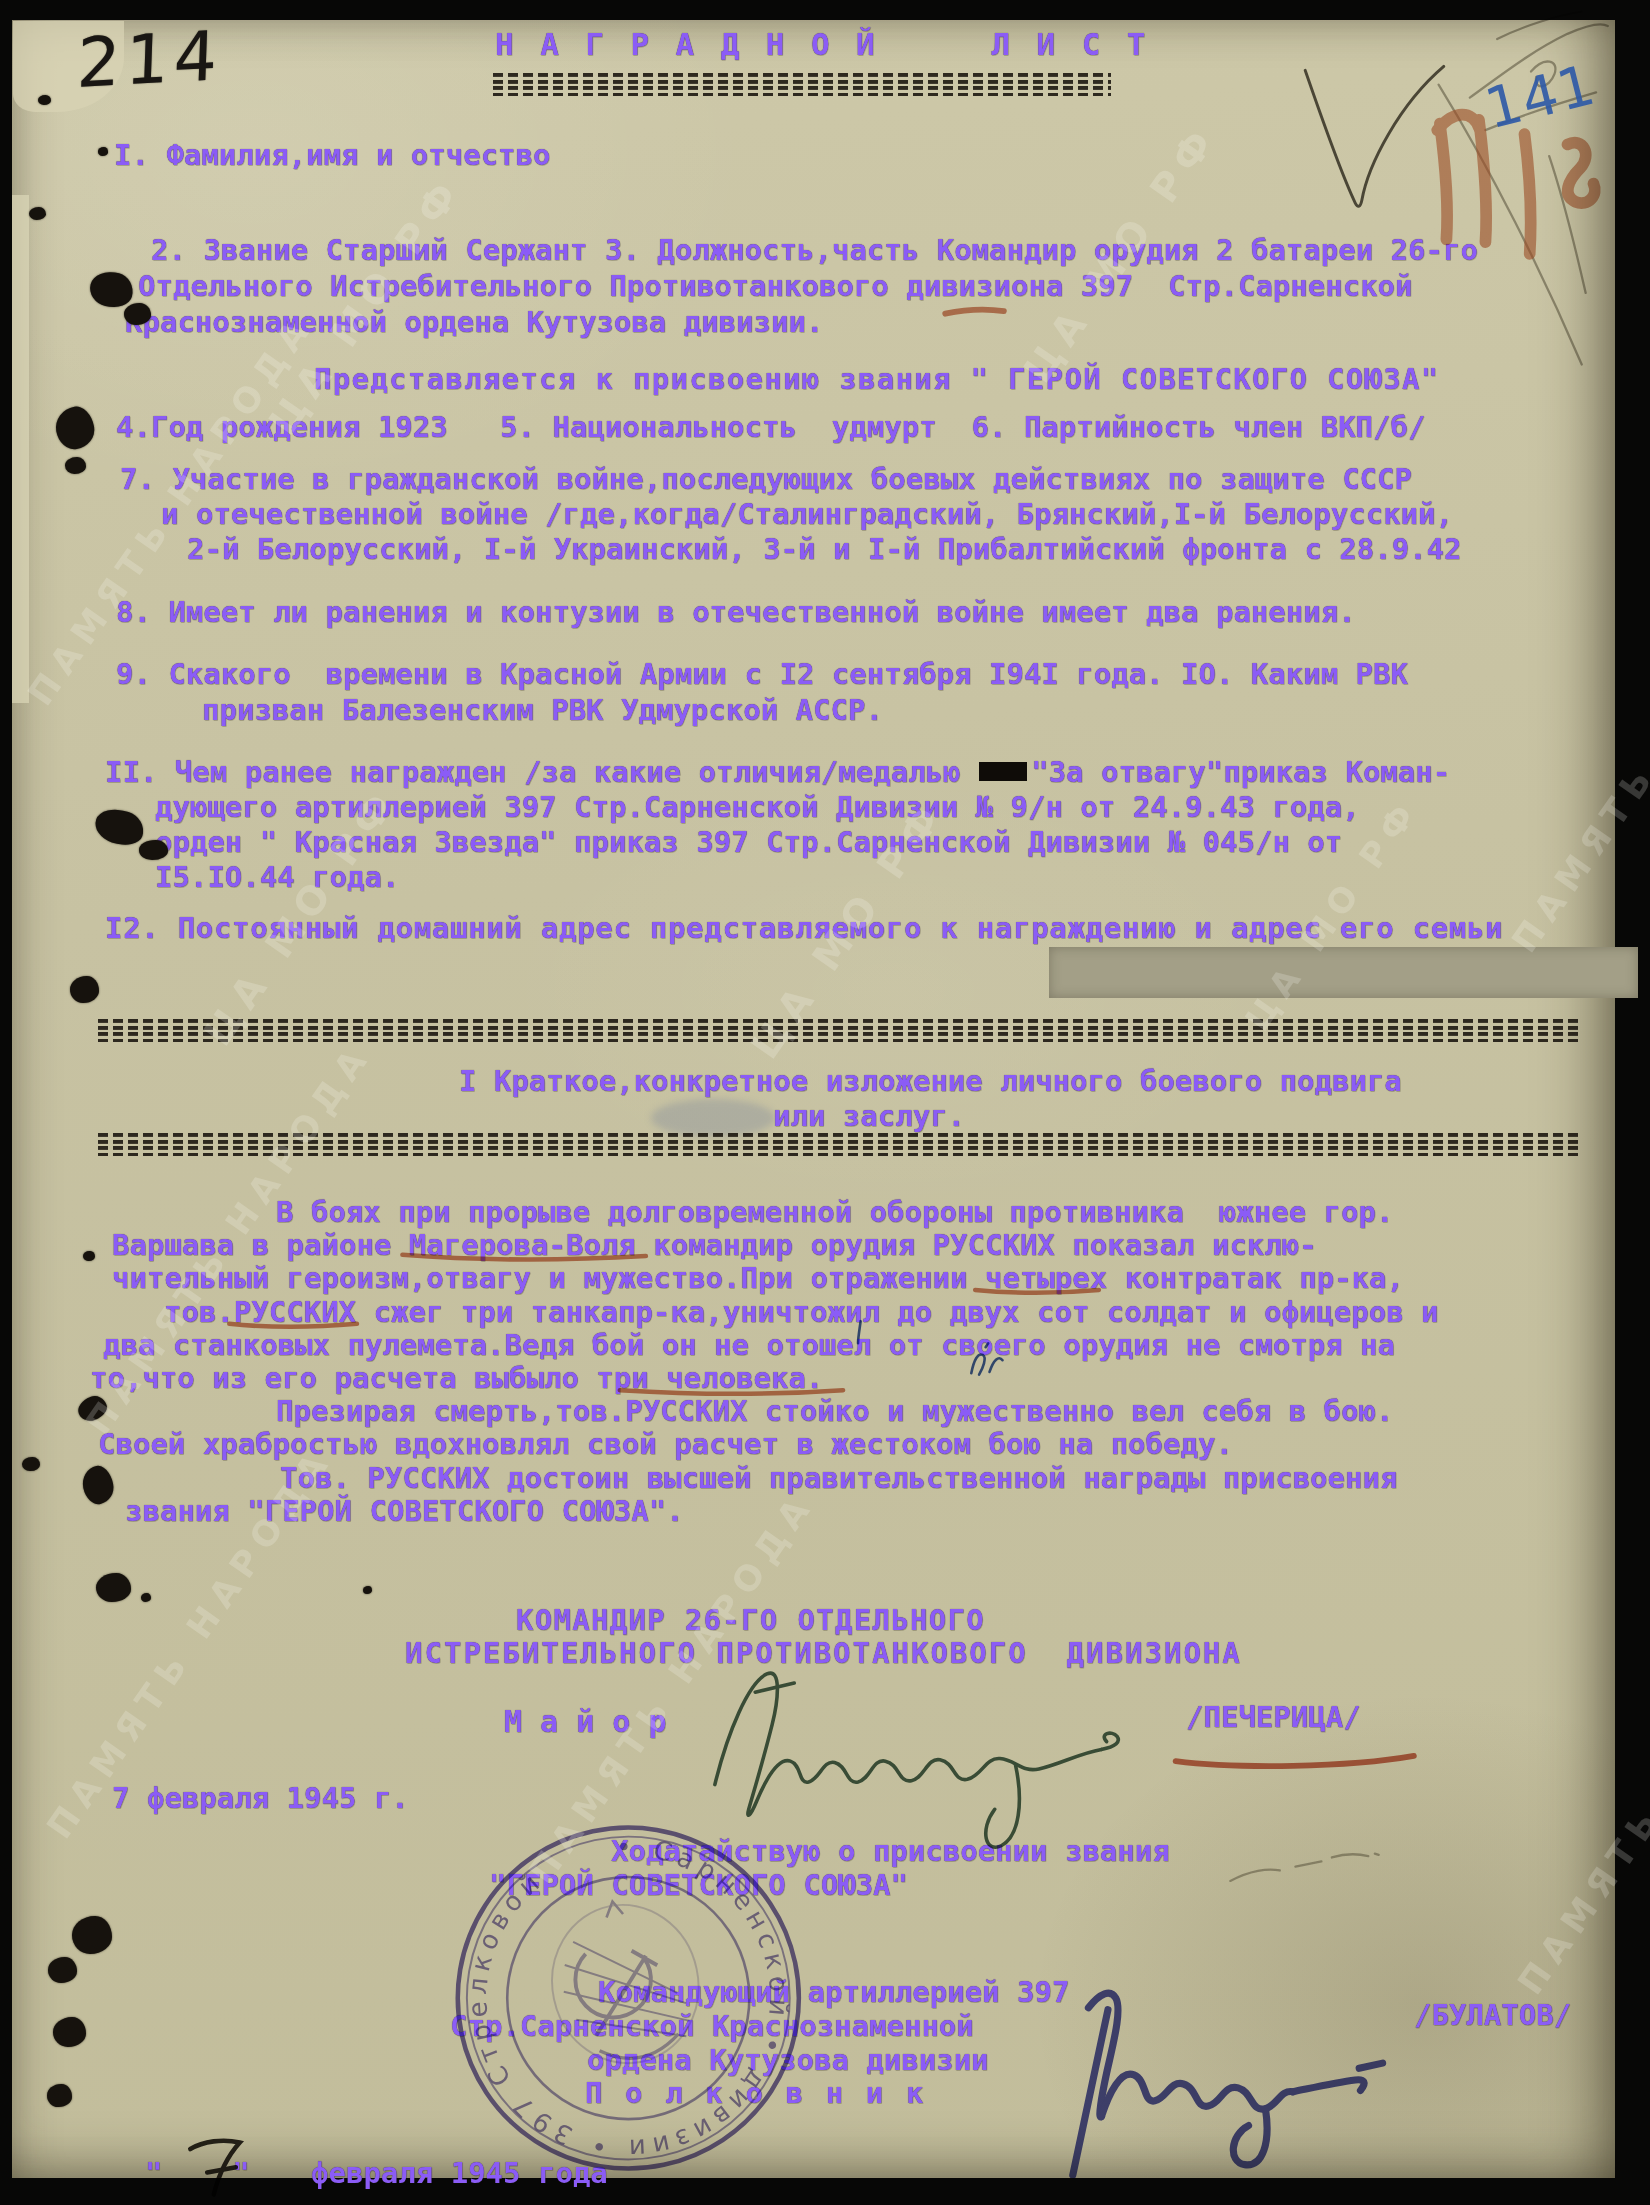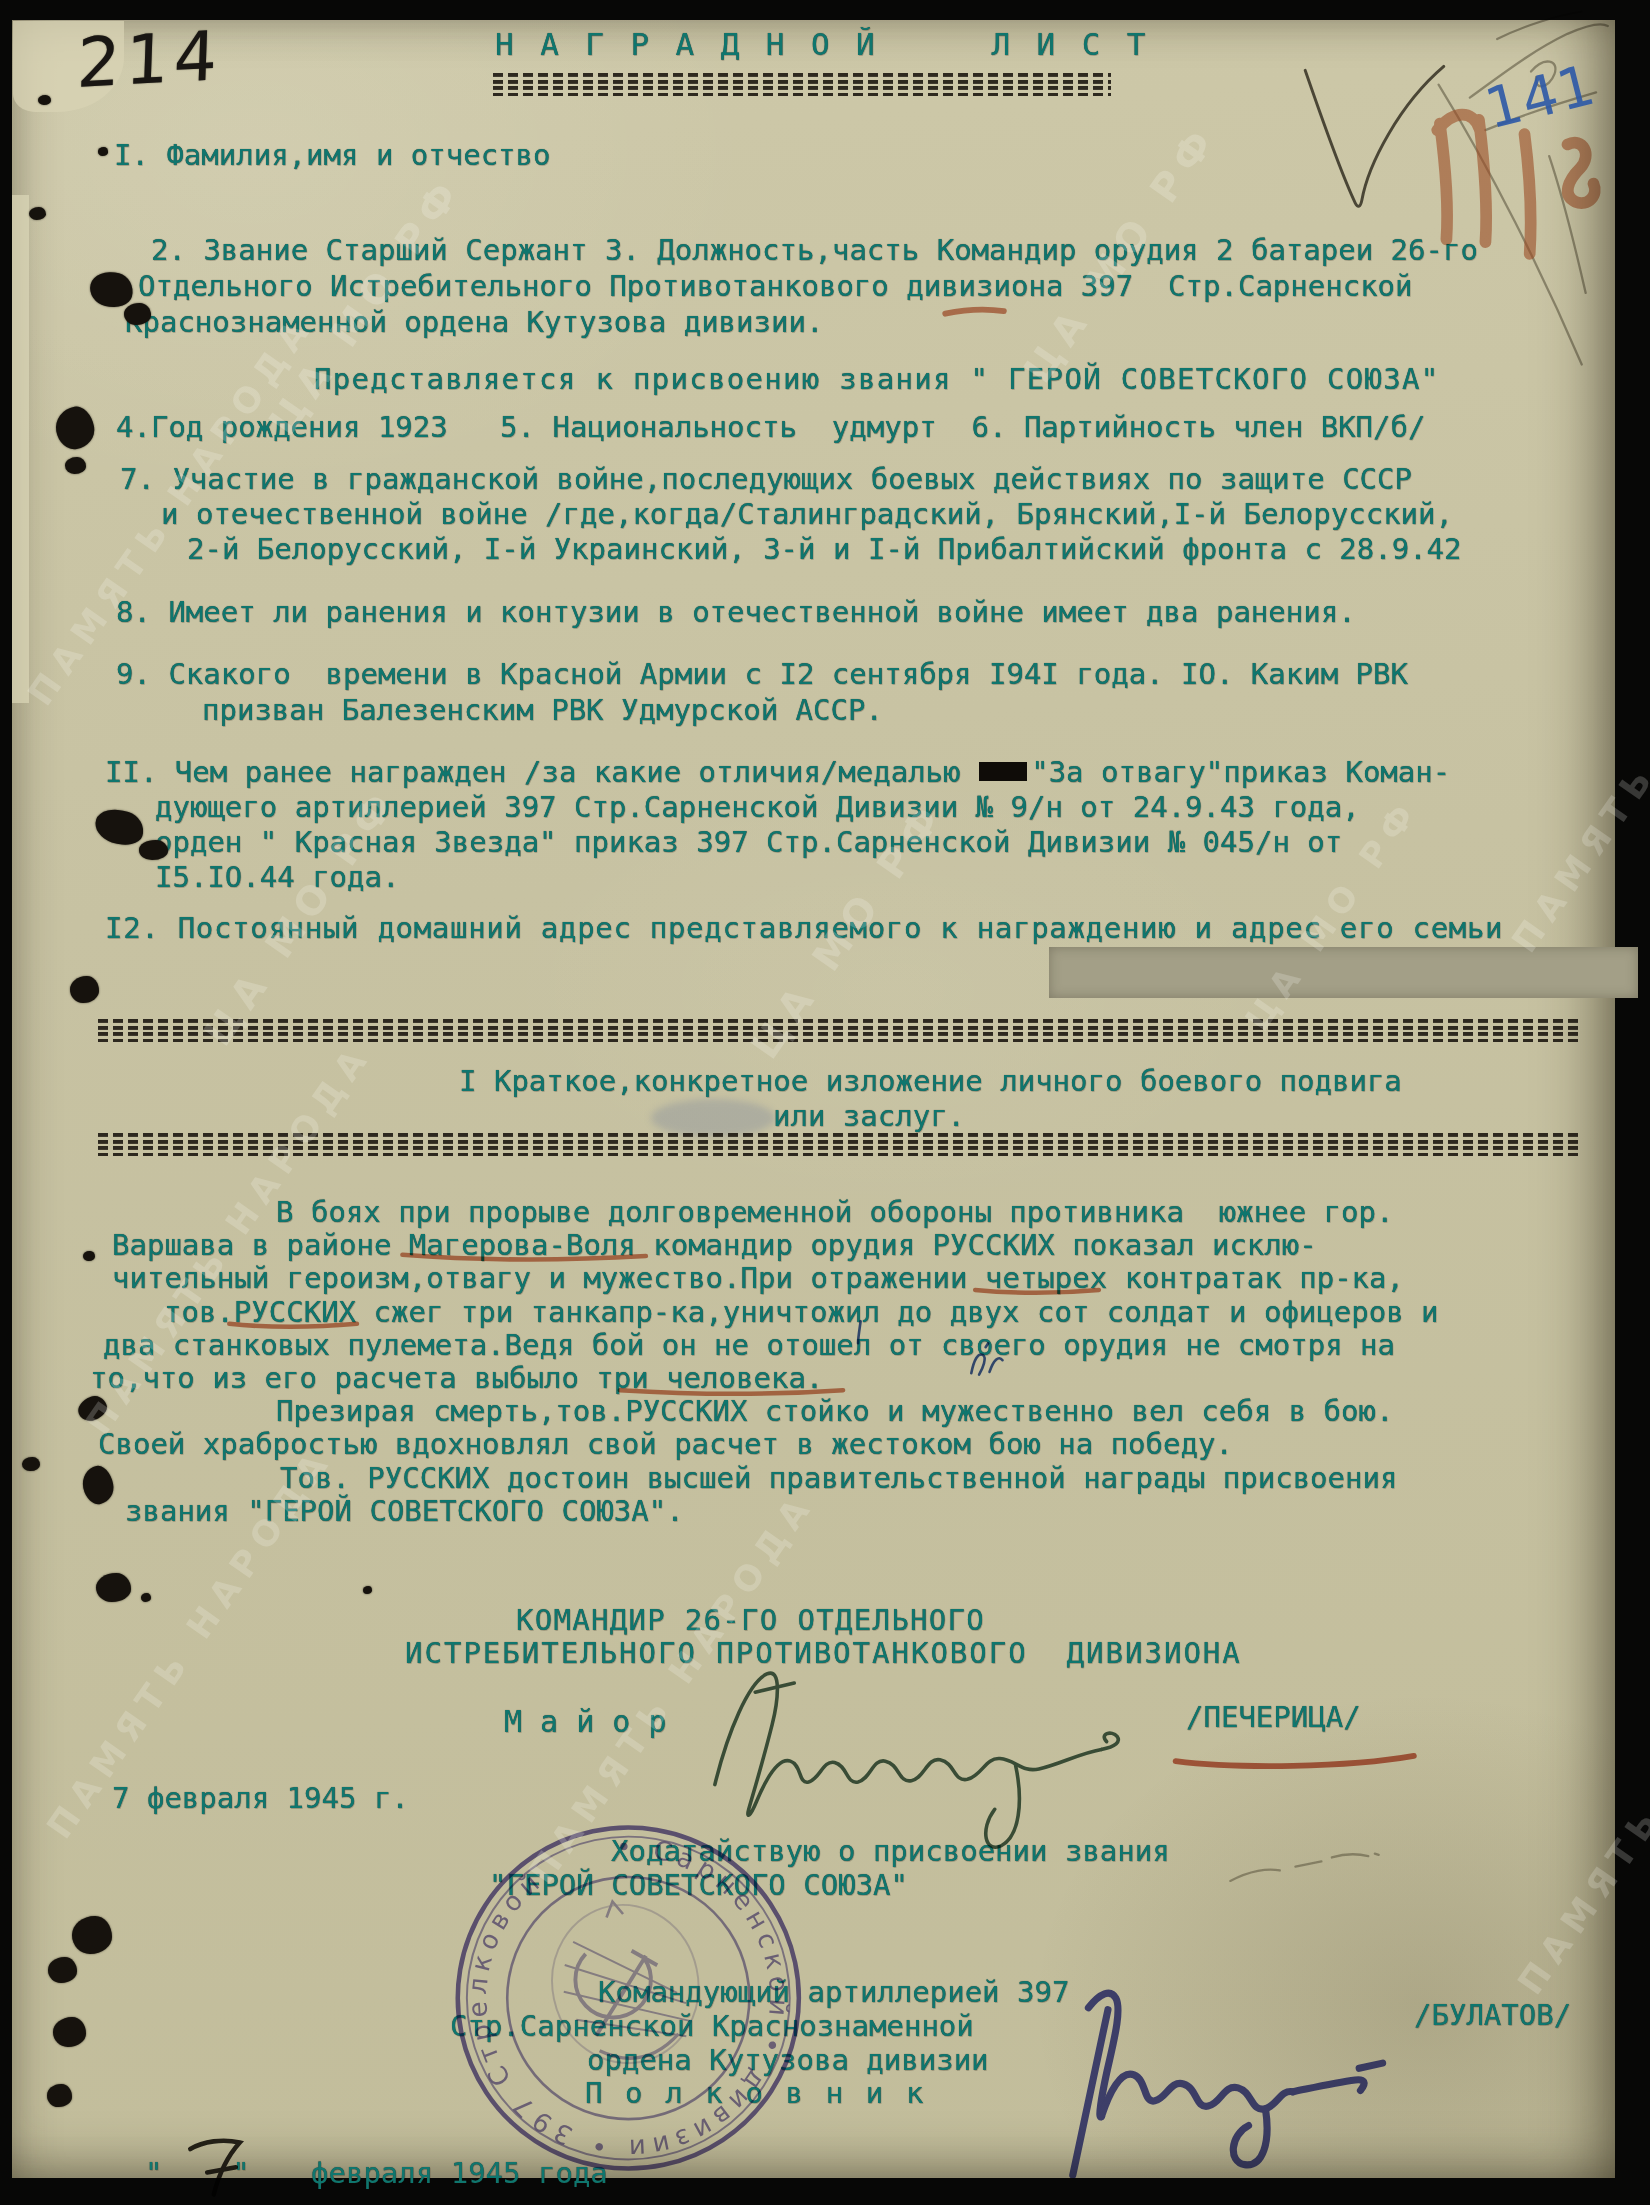--- a/index.html
+++ b/index.html
@@ -10,21 +10,21 @@
       radial-gradient(846px 586px at 15% 6%, rgba(255,255,245,.10), transparent 60%),
       radial-gradient(651px 521px at 88% 92%, rgba(60,50,25,.16), transparent 60%),
       radial-gradient(586px 325px at 55% 45%, rgba(255,255,240,.05), transparent 70%),
       linear-gradient(176deg,#cdc8a8 0%,#c7c2a2 40%,#c2bd9b 100%);
     box-shadow: inset -46px 0 59px -29px rgba(40,33,18,.5),
                 inset 33px 0 46px -29px rgba(40,33,18,.28),
                 inset 0 -39px 52px -29px rgba(40,33,18,.38),
                 inset 0 29px 46px -29px rgba(40,33,18,.25);}
   .lightcorner{position:absolute;left:13px;top:21px;width:111px;height:91px;background:#d8d3b4;opacity:.75;border-radius:0 0 60% 20%;}
   .lightedge{position:absolute;left:11.7px;top:195px;width:17px;height:508px;background:#dcd7b8;opacity:.7;}
-  .t{position:absolute;white-space:pre;color:#0f766e;font-weight:normal;font-size:29px;line-height:34px;
+  .t{position:absolute;white-space:pre;color:#8b5cf6;font-weight:bold;font-size:29px;line-height:34px;
      text-shadow:0 0 0.8px rgba(30,24,16,.8), 0.7px 0.7px 0 rgba(30,24,16,.18);}
   .big{font-size:30px;letter-spacing:2.6px;}
   .pagenum{position:absolute;left:77px;top:19.5px;font-family:"DejaVu Sans",sans-serif;font-size:68px;
      color:#191613;transform:rotate(-3deg) skewX(-5deg);letter-spacing:5.2px;font-weight:normal;
      text-shadow:0 0 1.3px rgba(20,16,10,.6);}
   .title{letter-spacing:3.9px;font-size:31px;}
   .dashes{position:absolute;background-image:
      repeating-linear-gradient(90deg,#1d1811 0 9.8px, rgba(0,0,0,0) 9.8px 15px),
      repeating-linear-gradient(90deg,#1d1811 0 9.8px, rgba(0,0,0,0) 9.8px 15px),
      repeating-linear-gradient(90deg,#1d1811 0 9.8px, rgba(0,0,0,0) 9.8px 15px),

